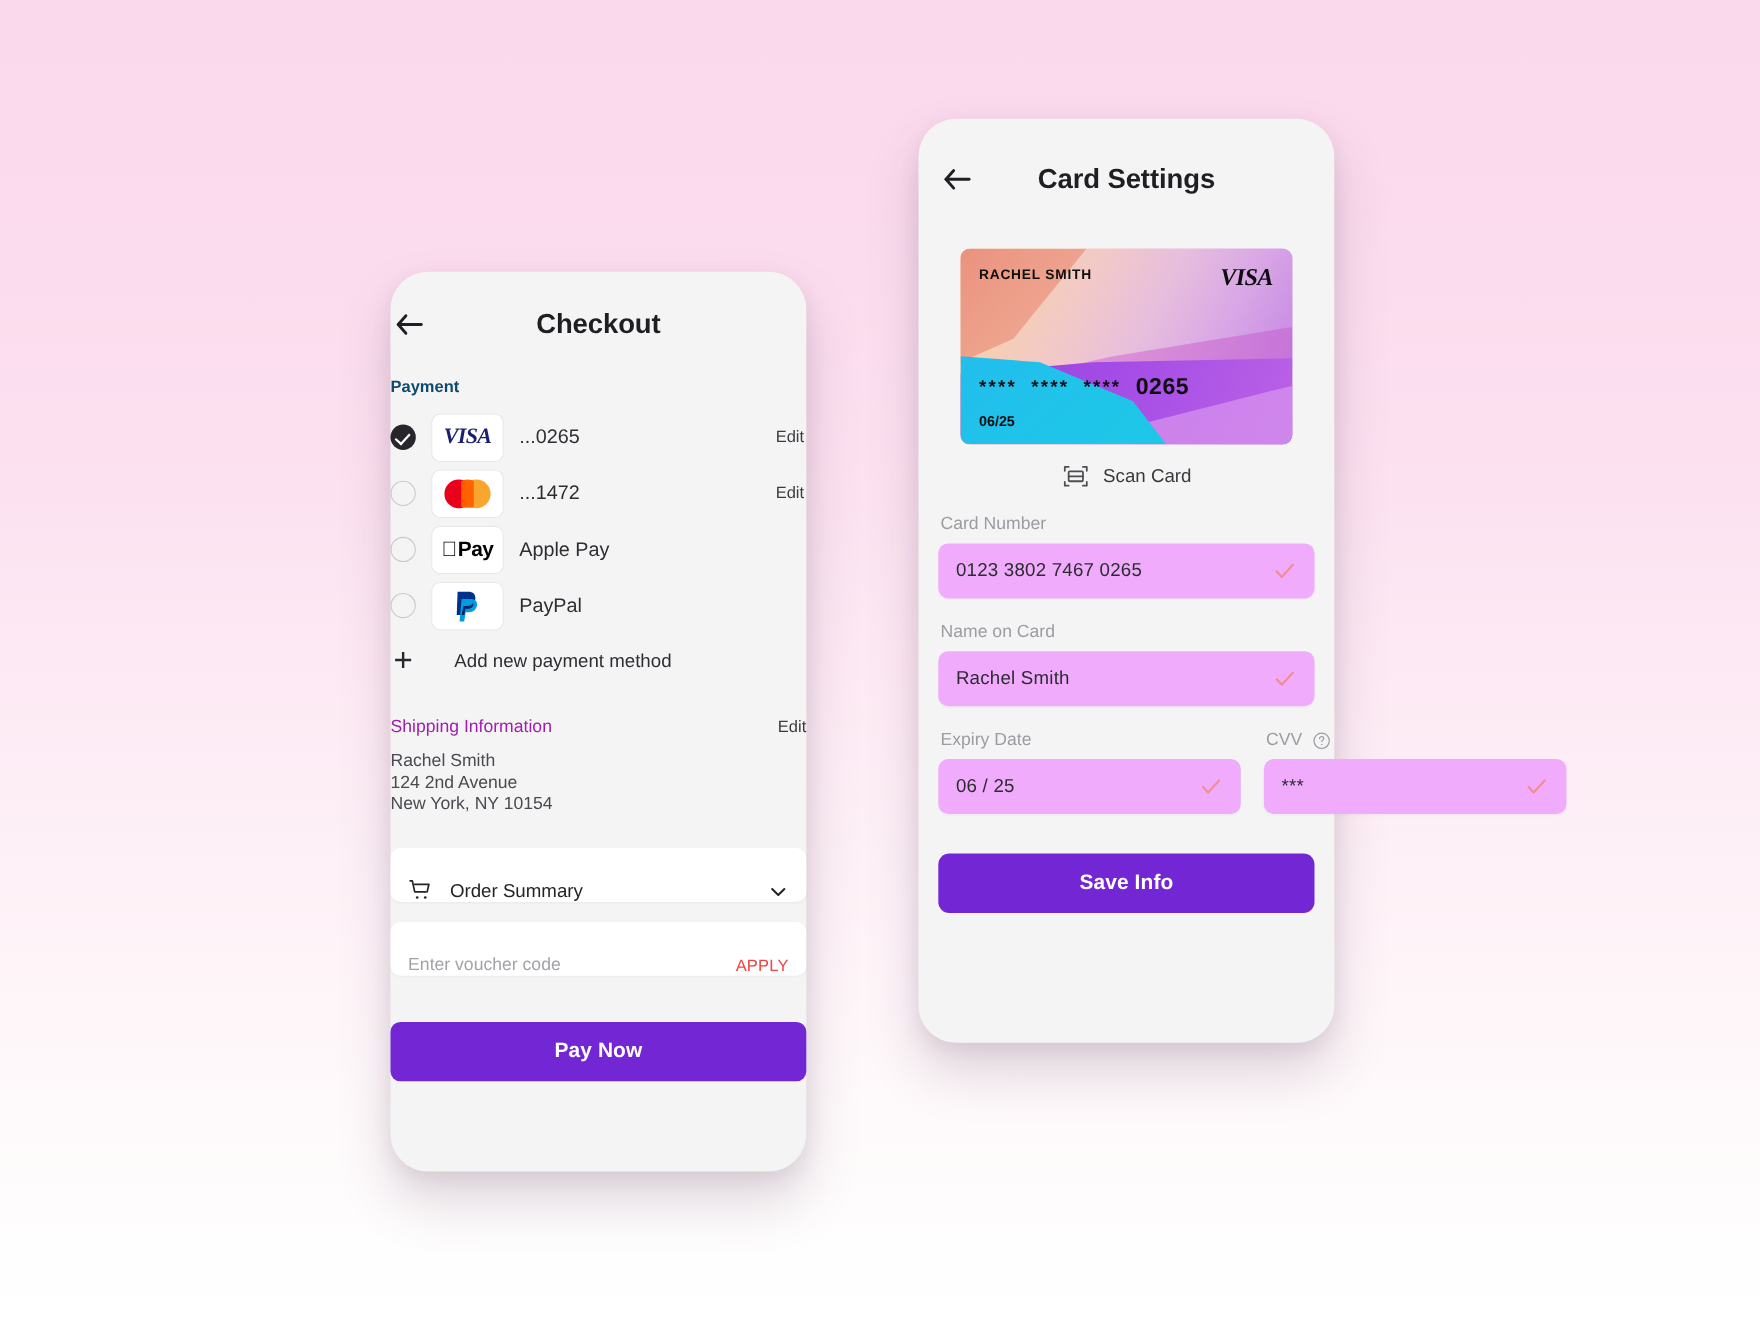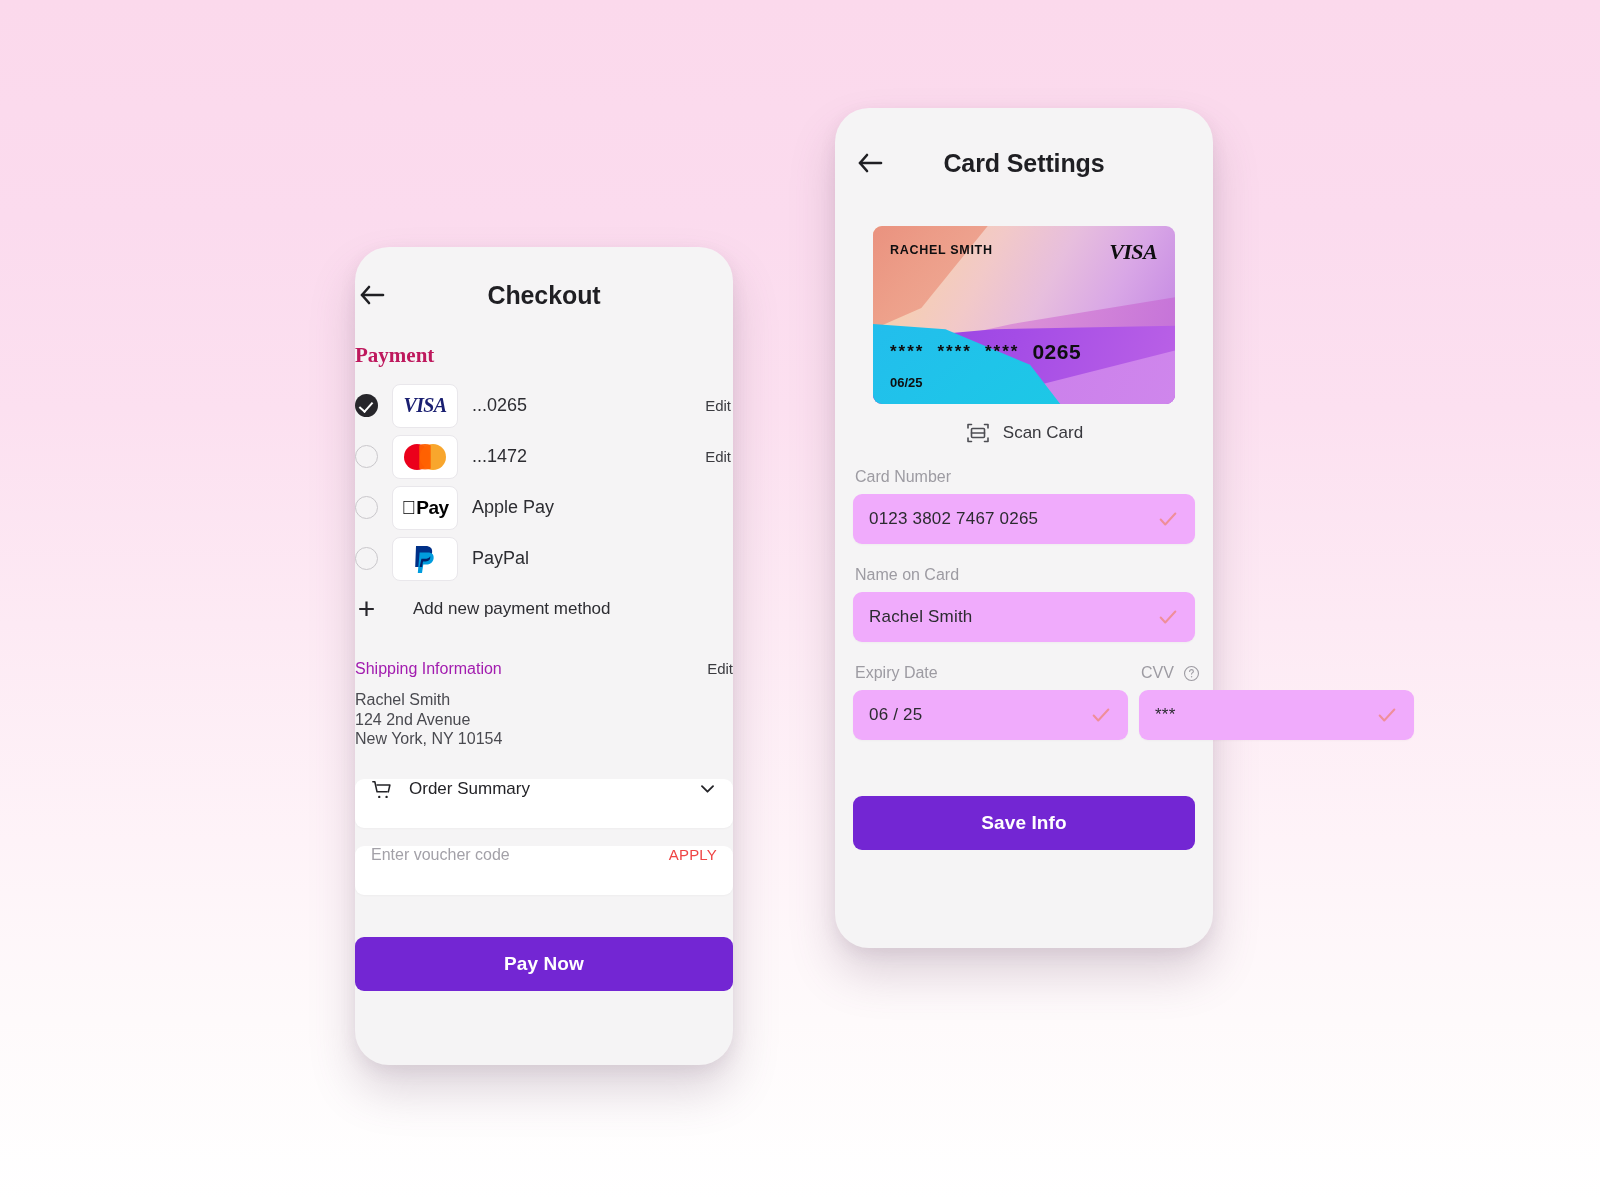--- a/index.html
+++ b/index.html
@@ -72,25 +72,24 @@
     text-align: center;
     font-size: 25px;
     font-weight: 600;
     color: #1f1f23;
     letter-spacing: -0.1px;
     pointer-events: none;
   }
 
   
   .section-label {
-    font-size: 21px;
+    font-size: 15px;
     font-weight: 700;
-    color: #be185d;
+    color: #0c4a6e;
     margin-bottom: 12px;
-    font-family: Liberation Serif, serif;
   }
 
   .pay-row {
     display: flex;
     align-items: center;
     height: 51px;
     gap: 14px;
   }
 
   .radio {
@@ -198,21 +197,21 @@
     line-height: 1.23;
     color: #4a4a50;
   }
 
   
   .white-field {
     background: #ffffff;
     border-radius: 9px;
     height: 49px;
     display: flex;
-    align-items: flex-start;
+    align-items: flex-end;
     padding: 0 16px;
     box-shadow: 0 1px 2px rgba(0,0,0,0.03);
   }
   #order-summary { margin-top: 30px; cursor: pointer; }
   #voucher-field { margin-top: 18px; }
 
   .cart-icon { width: 22px; height: 22px; flex: 0 0 22px; margin-right: 4px; }
   .os-label { flex: 1; font-size: 17px; color: #232327; margin-left: 12px; }
   .chev { width: 19px; height: 19px; }
 
@@ -242,21 +241,21 @@
     border-radius: 9px;
     background: #7326d3;
     color: #ffffff;
     font-family: "Liberation Sans", sans-serif;
     font-size: 19px;
     font-weight: 600;
     cursor: pointer;
     letter-spacing: 0.1px;
   }
   #pay-now { margin-top: 42px; }
-  #save-info { margin-top: 56px; }
+  #save-info { margin-top: 36px; border-radius: 10px; }
 
   
   .credit-card {
     position: relative;
     width: 302px;
     height: 178px;
     margin: 8px auto 0;
     border-radius: 9px;
     overflow: hidden;
     background: linear-gradient(118deg, #f5c49a 0%, #f6cfb0 16%, #f2c9c8 34%,
@@ -325,21 +324,21 @@
   .input-box input {
     flex: 1;
     border: none; outline: none; background: transparent;
     font-family: "Liberation Sans", sans-serif;
     font-size: 17px;
     color: #2b2b30;
     letter-spacing: 0.2px;
   }
   .tick { width: 22px; height: 22px; flex: 0 0 22px; }
 
-  .two-col { display: flex; gap: 11px; align-items: flex-end; }
+  .two-col { display: flex; gap: 21px; align-items: flex-end; }
   .two-col > div { flex: 1; }
   .cvv-label-row { display: flex; align-items: center; gap: 9px; }
   .help-icon { width: 17px; height: 17px; }
 </style>
 </head>
 <body>
 
 <section class="phone" id="checkout-phone">
 
   <div class="app-header">

